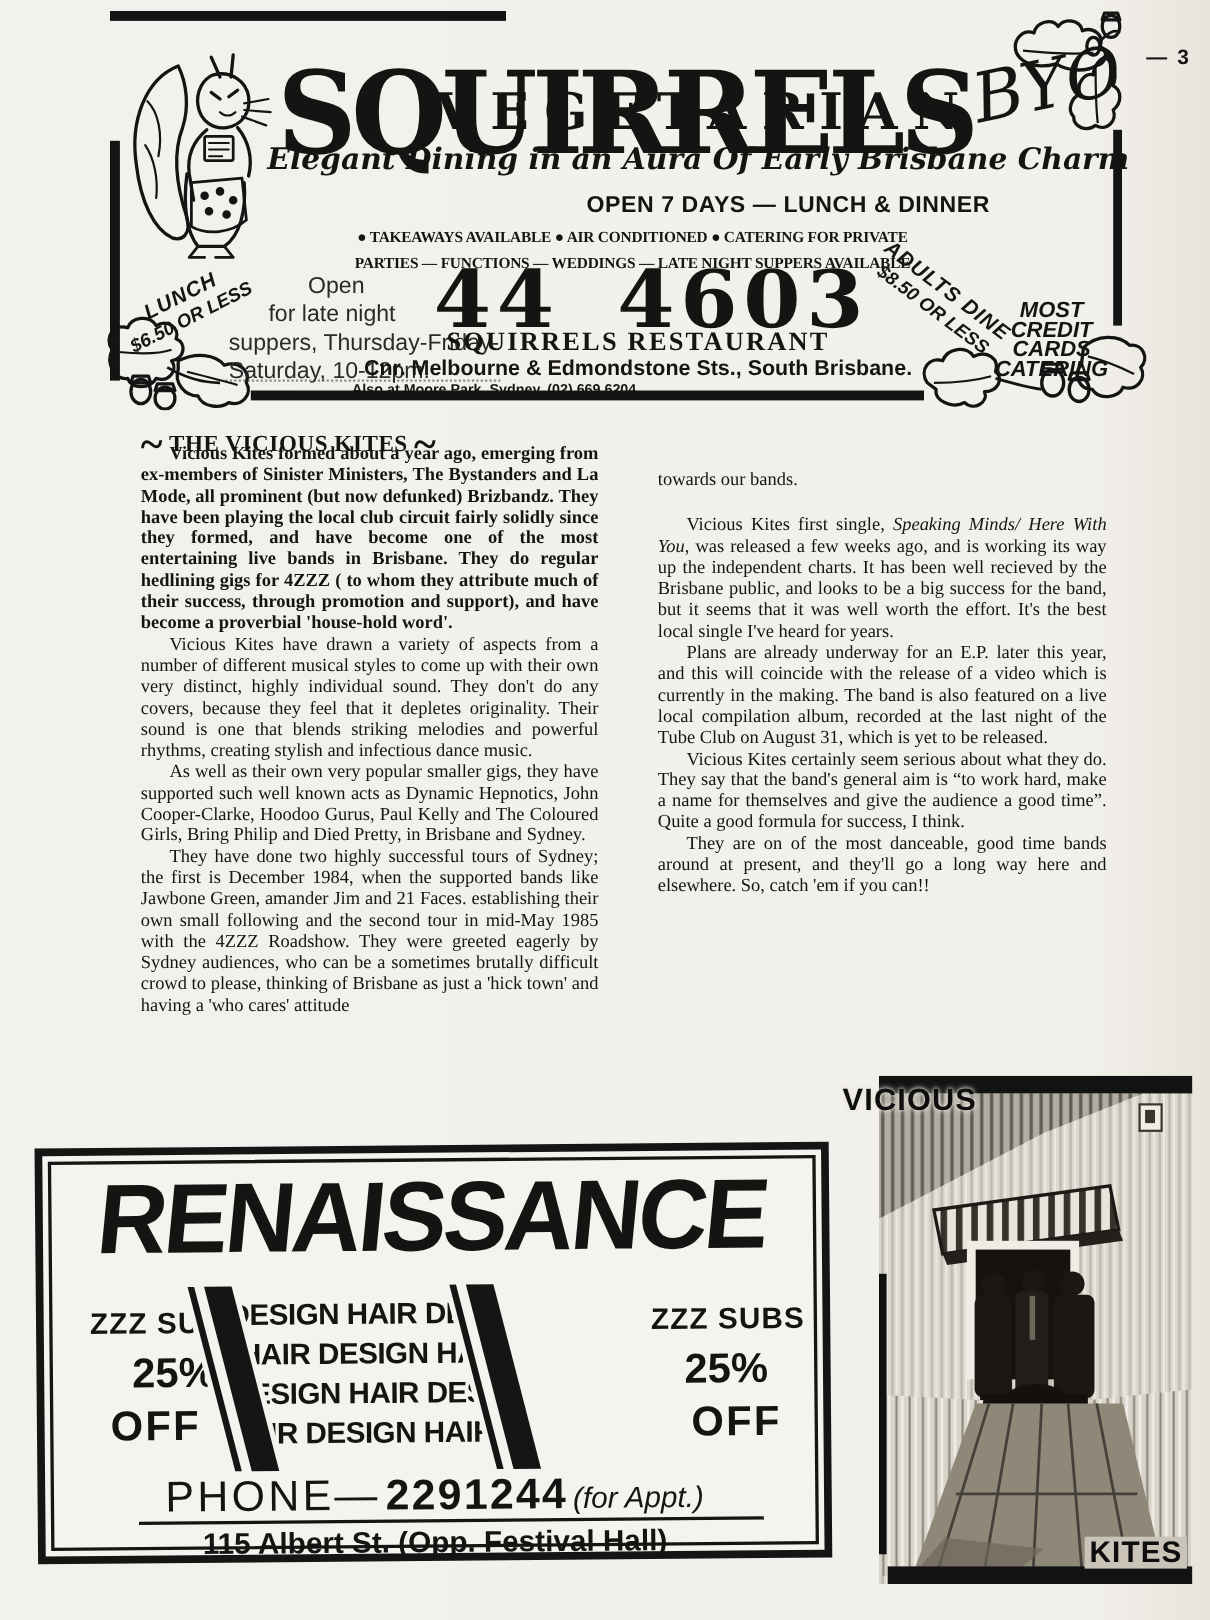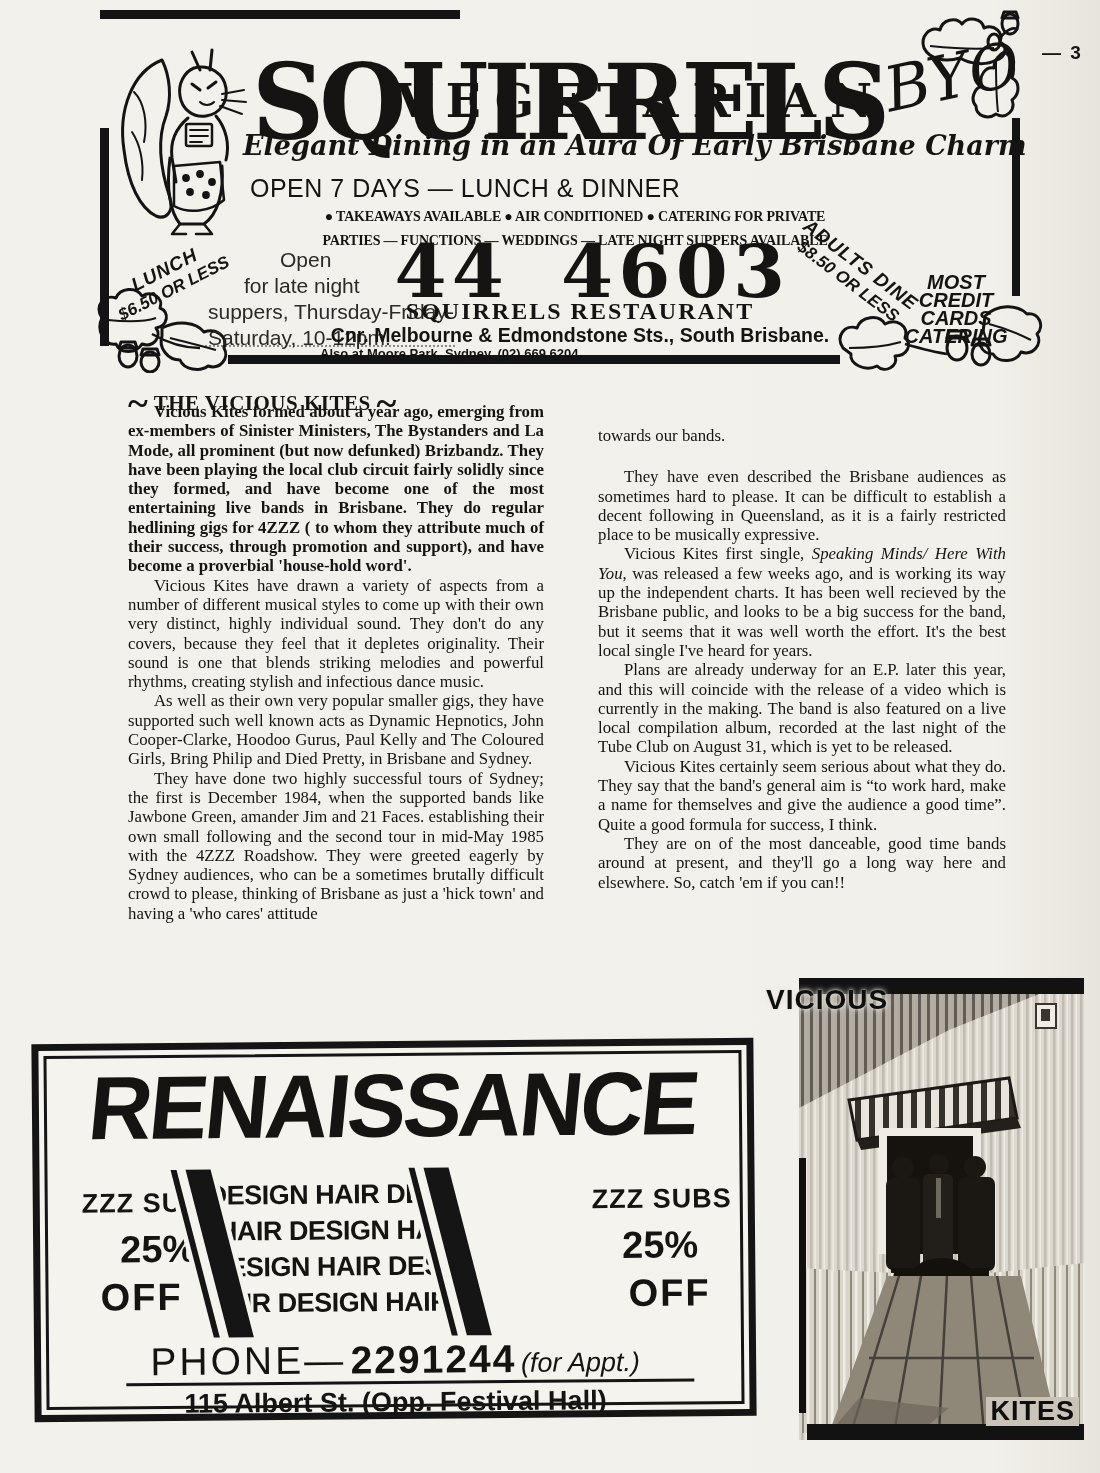--- a/index.html
+++ b/index.html
@@ -25,22 +25,22 @@
     font-style:italic;font-size:62px;line-height:1;transform:rotate(-12deg);
   }
   .sq-pageno{position:absolute;left:1042px;top:42px;font-family:"Liberation Sans",sans-serif;
     font-weight:bold;font-size:19px;letter-spacing:2px;}
   .sq-tagline{
     position:absolute;left:243px;top:132px;width:690px;text-align:center;
     font-family:"DejaVu Serif",serif;font-style:italic;font-weight:bold;
     font-size:27px;line-height:1;white-space:nowrap;
   }
   .sq-open{
-    position:absolute;left:250px;top:176px;width:650px;text-align:left;
-    font-family:"Liberation Sans",sans-serif;font-weight:normal;font-size:25px;
+    position:absolute;left:250px;top:176px;width:650px;text-align:right;
+    font-family:"Liberation Sans",sans-serif;font-weight:bold;font-size:21px;
     letter-spacing:.5px;line-height:1;
   }
   .sq-features{
     position:absolute;left:190px;top:205px;width:770px;text-align:center;
     font-weight:bold;font-size:14px;line-height:23.5px;letter-spacing:-.2px;
   }
   .sq-badge{
     position:absolute;font-family:"Liberation Sans",sans-serif;font-weight:bold;
     font-style:italic;text-align:center;line-height:1.15;white-space:nowrap;
   }
@@ -270,21 +270,20 @@
 
     <div class="col col-left">
       <p class="bold">Vicious Kites formed about a year ago, emerging from ex-members of Sinister Ministers, The Bystanders and La Mode, all prominent (but now defunked) Brizbandz. They have been playing the local club circuit fairly solidly since they formed, and have become one of the most entertaining live bands in Brisbane. They do regular hedlining gigs for 4ZZZ ( to whom they attribute much of their success, through promotion and support), and have become a proverbial 'house-hold word'.</p>
       <p>Vicious Kites have drawn a variety of aspects from a number of different musical styles to come up with their own very distinct, highly individual sound. They don't do any covers, because they feel that it depletes originality. Their sound is one that blends striking melodies and powerful rhythms, creating stylish and infectious dance music.</p>
       <p>As well as their own very popular smaller gigs, they have supported such well known acts as Dynamic Hepnotics, John Cooper-Clarke, Hoodoo Gurus, Paul Kelly and The Coloured Girls, Bring Philip and Died Pretty, in Brisbane and Sydney.</p>
       <p>They have done two highly successful tours of Sydney; the first is December 1984, when the supported bands like Jawbone Green, amander Jim and 21 Faces. establishing their own small following and the second tour in mid-May 1985 with the 4ZZZ Roadshow. They were greeted eagerly by Sydney audiences, who can be a sometimes brutally difficult crowd to please, thinking of Brisbane as just a 'hick town' and having a 'who cares' attitude</p>
     </div>
 
     <div class="col col-right">
       <p class="first">towards our bands.</p>
-      <p>They have even described the Brisbane audiences as sometimes hard to please. It can be difficult to establish a decent following in Queensland, as it is a fairly restricted place to be musically expressive.</p>
       <p><span>Vicious Kites first single, </span><span class="ital">Speaking Minds/ Here With You</span><span>, was released a few weeks ago, and is working its way up the independent charts. It has been well recieved by the Brisbane public, and looks to be a big success for the band, but it seems that it was well worth the effort. It's the best local single I've heard for years.</span></p>
       <p>Plans are already underway for an E.P. later this year, and this will coincide with the release of a video which is currently in the making. The band is also featured on a live local compilation album, recorded at the last night of the Tube Club on August 31, which is yet to be released.</p>
       <p>Vicious Kites certainly seem serious about what they do. They say that the band's general aim is “to work hard, make a name for themselves and give the audience a good time”. Quite a good formula for success, I think.</p>
       <p>They are on  of the most danceable, good time bands around at present, and they'll go a long way here and elsewhere. So, catch 'em if you can!!</p>
     </div>
   </section>
 
   <section class="ren">
     <div class="ren-inner"></div>
     <div class="ren-title">RENAISSANCE</div>

